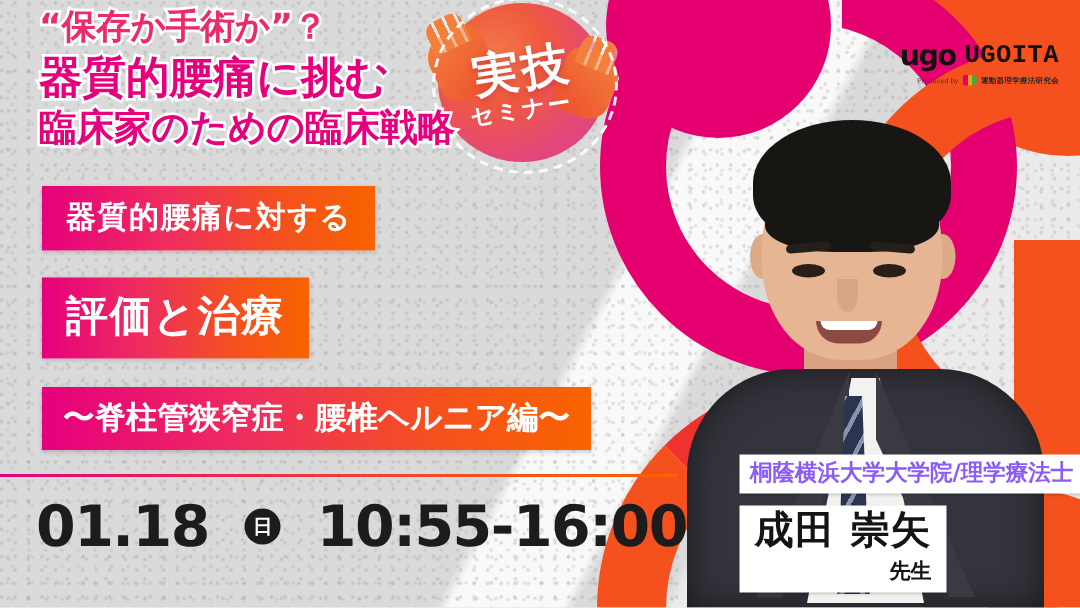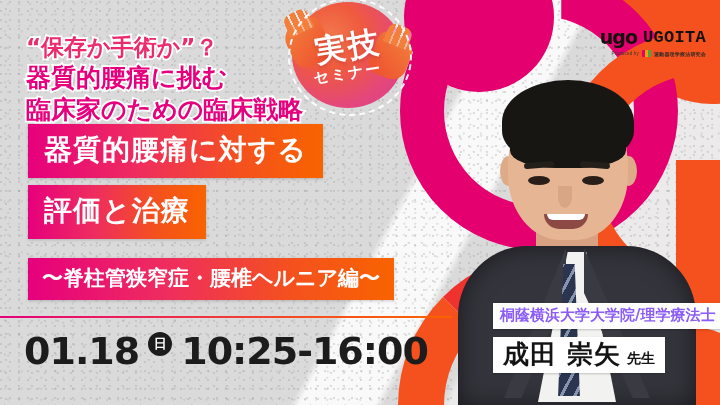--- a/index.html
+++ b/index.html
@@ -175,46 +175,46 @@
   }
   #logo-by-text{font-size:4.5px;color:#3a3632;letter-spacing:.2px;}
   #logo-by-mark{width:9px;height:7px;border-radius:1px;
     background:linear-gradient(90deg,#E4006E 0 34%,#F4A400 34% 67%,#46A648 67% 100%);}
   #logo-by-name{font-size:5px;color:#2c2926;font-weight:700;letter-spacing:.2px;}
 
   
   #headline{position:absolute;z-index:7;left:26px;top:5px;}
   .hl{
     font-family:"DejaVu Sans",sans-serif;font-weight:700;line-height:1.2;
-    -webkit-text-stroke:3.5px #ffffff;paint-order:stroke fill;margin-top:29px;
+    -webkit-text-stroke:3.5px #ffffff;paint-order:stroke fill;
   }
   #hl1{font-size:23px;color:#ED2A6C;letter-spacing:0px;}
-  #hl2{font-size:25px;color:#E6007E;letter-spacing:0px;margin-top:1px;}
+  #hl2{font-size:29px;color:#E6007E;letter-spacing:0px;margin-top:1px;}
   #hl3{font-size:25px;color:#E6007E;letter-spacing:0px;margin-top:2px;}
 
   
   .bar{
     position:absolute;z-index:7;display:inline-block;
     background:linear-gradient(90deg,#E6007D 0%,#EF2D5E 38%,#F4511E 72%,#F96300 100%);
     color:#fff;font-family:"DejaVu Sans",sans-serif;font-weight:700;
     box-shadow:0 1px 3px rgba(0,0,0,.18);
   }
-  #bar1{left:28px;top:124px;padding:7px 16px 9px;font-size:28px;letter-spacing:1px;text-align:right;}
+  #bar1{left:28px;top:124px;padding:7px 16px 9px;font-size:20px;letter-spacing:1px;text-align:right;}
   #bar2{left:28px;top:185px;padding:7px 16px 9px;font-size:28px;letter-spacing:1px;}
   #bar3{left:28px;top:258px;padding:6px 14px 8px;font-size:21px;letter-spacing:0px;}
 
   
   #divider{
     position:absolute;z-index:7;left:0;top:316px;width:452px;height:2px;
     background:linear-gradient(90deg,#E6007D 0%,#F4511E 70%,#F96300 100%);
   }
 
   
   #daterow{
-    position:absolute;z-index:7;left:24px;top:332px;display:flex;align-items:flex-start;gap:9px;
+    position:absolute;z-index:7;left:24px;top:332px;display:flex;align-items:center;gap:24px;
   }
   #date-main,#date-time{
     font-family:"DejaVu Sans",sans-serif;font-weight:700;font-size:38px;color:#1c1c1c;
     letter-spacing:-1px;line-height:1;
   }
   #date-dow{
     width:24px;height:24px;border-radius:50%;background:#1c1c1c;color:#fff;
     display:flex;align-items:center;justify-content:center;
     font-family:"DejaVu Sans",sans-serif;font-weight:700;font-size:13px;
   }
@@ -223,20 +223,21 @@
   #affiliation{
     position:absolute;z-index:9;left:493px;top:303px;
     background:#fff;color:#8b5cf6;padding:3px 7px 4px;
     font-family:"DejaVu Sans",sans-serif;font-weight:700;font-size:15px;letter-spacing:0px;
     box-shadow:0 1px 2px rgba(0,0,0,.2);white-space:nowrap;text-align:right;
   }
   #namebox{
     position:absolute;z-index:9;left:493px;top:337px;
     background:#fff;padding:4px 10px 6px;display:flex;align-items:flex-end;gap:6px;
     box-shadow:0 1px 2px rgba(0,0,0,.2);
+    flex-direction:column;
   }
   #name-main{
     font-family:"DejaVu Sans",sans-serif;font-weight:700;font-size:26px;color:#141414;
     letter-spacing:1px;line-height:1;
   }
   #name-suffix{
     font-family:Liberation Sans, sans-serif;font-weight:700;font-size:14px;color:#141414;
     line-height:1;padding-bottom:2px;
   }
 </style>
@@ -302,21 +303,21 @@
 
   <div class="bar" id="bar1">器質的腰痛に対する</div>
   <div class="bar" id="bar2">評価と治療</div>
   <div class="bar" id="bar3">〜脊柱管狭窄症・腰椎ヘルニア編〜</div>
 
   <div id="divider"></div>
 
   <div id="daterow">
     <span id="date-main">01.18</span>
     <span id="date-dow">日</span>
-    <span id="date-time">10:25-16:00</span>
+    <span id="date-time">10:55-16:00</span>
   </div>
 
   <div id="affiliation">桐蔭横浜大学大学院/理学療法士</div>
   <div id="namebox">
     <span id="name-main">成田 崇矢</span>
     <span id="name-suffix">先生</span>
   </div>
 
 </div>
 

